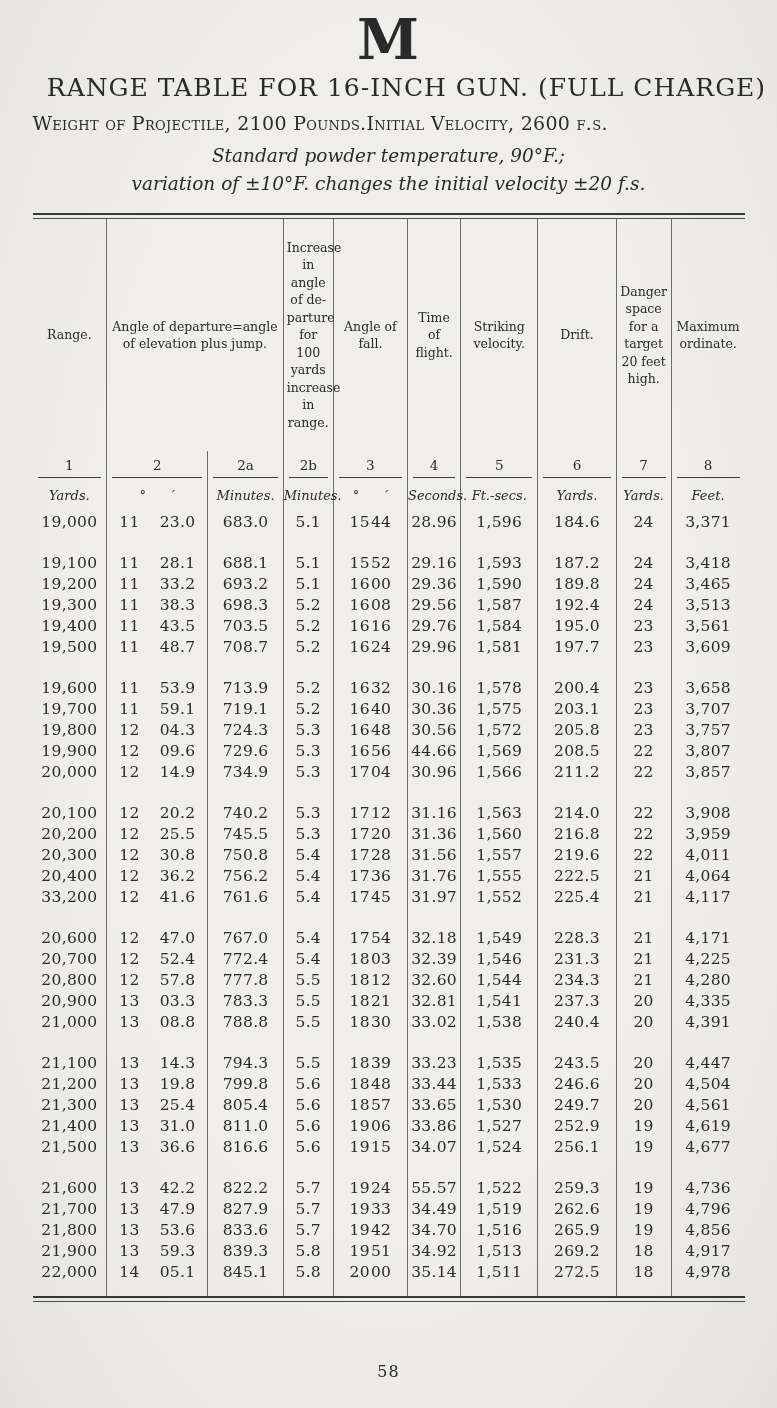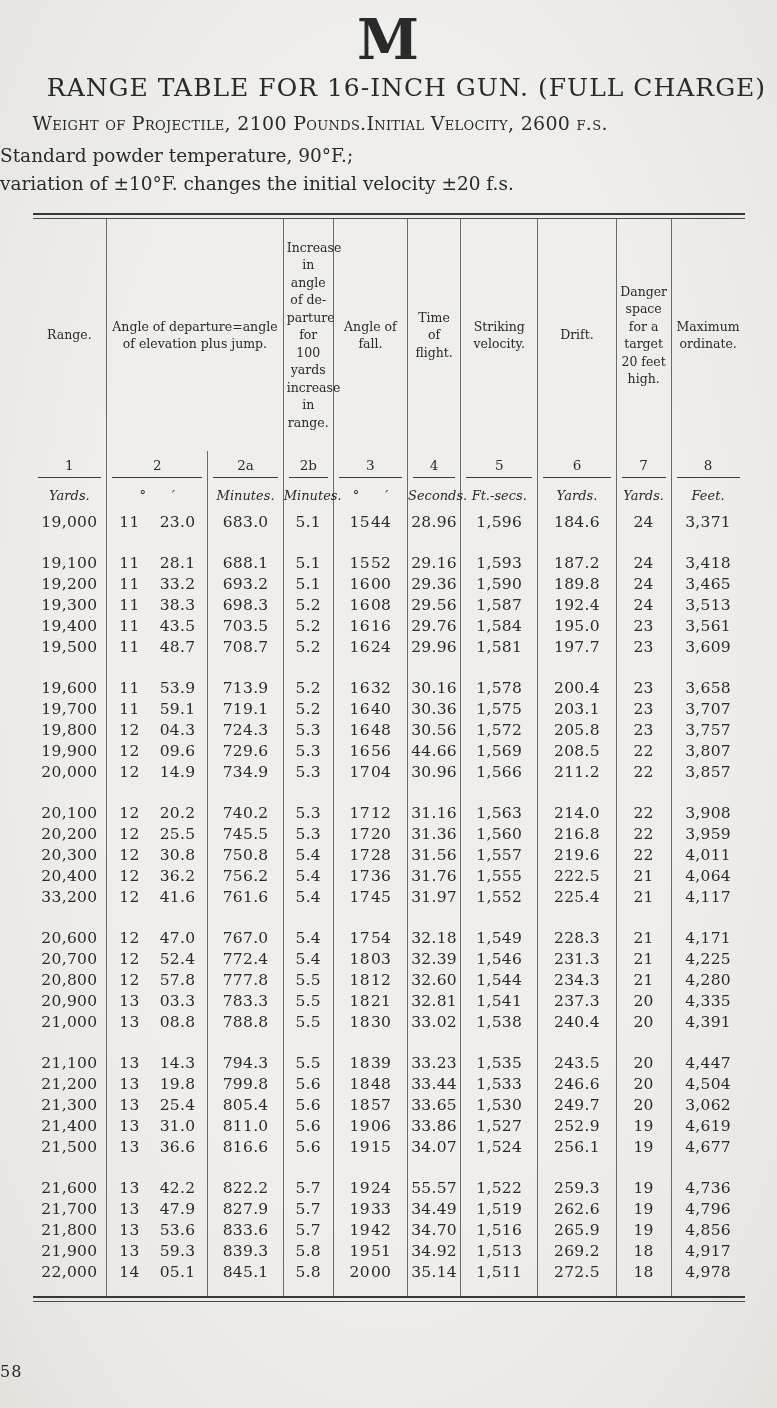--- a/index.html
+++ b/index.html
@@ -9,42 +9,42 @@
     background:radial-gradient(ellipse at 50% 45%, #efeeeb 55%, #e8e6e2 90%, #e3e1dc 100%);
     font-family:"DejaVu Serif","Liberation Serif",serif;
     color:#2a2a2a;
   }
   .masthead{ text-align:center;padding-top:10px;font-size:56px;font-weight:bold;line-height:1.05; letter-spacing:1px;}
   .title{ text-align:center;font-size:25px;margin-top:4px;letter-spacing:1px;white-space:nowrap;margin-left:36px;}
   .subtitle-row{
     width:712px;margin:10px auto 0;display:flex;
     font-size:19px;font-variant:small-caps;letter-spacing:0.3px;
   }
-  .note{ font-size:18.5px;line-height:1.55;margin-top:8px;}
+  .note{ text-align:center;font-size:18.5px;line-height:1.55;margin-top:8px;font-style:italic;}
 
   .tablewrap{width:712px;margin:14px auto 0;}
   .dbl-rule{height:3px;border-top:2px solid #383838;border-bottom:1px solid #4a4a4a;}
 
   table.rt{width:712px;table-layout:fixed;border-collapse:collapse;}
   .rt td,.rt th{padding:0;margin:0;text-align:center;vertical-align:middle;font-weight:normal;}
   .br{border-right:1px solid #6b6b6b;}
 
   .hrow th{height:232px;font-size:12.5px;line-height:1.4;padding:0 3px;vertical-align:middle;hyphens:manual;}
   .num td{height:27px;font-size:13.5px;position:relative;}
   .num td::after{content:"";position:absolute;left:5px;right:5px;bottom:0;border-bottom:1px solid #3c3c3c;}
   .units td{height:34px;font-style:italic;font-size:13px;}
 
   tbody.data td{height:21px;line-height:21px;font-size:15.5px;letter-spacing:0.3px;}
   .pair{display:flex;justify-content:center;gap:20px;}
   .pair.tight{gap:1px;}
   .units .pair{gap:26px;}
   tr.sp td{height:20px;}
   tr.endsp td{height:13px;}
 
-  .pagenum{position:absolute;top:1362px;left:0;width:100%;text-align:left;font-size:16px;letter-spacing:1px;}
+  .pagenum{position:absolute;top:1362px;left:0;width:100%;text-align:center;font-size:16px;letter-spacing:1px;}
 </style>
 </head>
 <body>
 
 <div class="page">
 
   <div class="masthead">M</div>
 
   <div class="title">RANGE TABLE FOR 16-INCH GUN. (FULL CHARGE)</div>
 
@@ -703,21 +703,21 @@
             <td class="br" colspan="2">
               <div class="pair tight">
                 <span>18</span>
                 <span>57</span>
               </div>
             </td>
             <td class="br">33.65</td>
             <td class="br">1,530</td>
             <td class="br">249.7</td>
             <td class="br">20</td>
-            <td>3,062</td>
+            <td>4,561</td>
           </tr>
           <tr>
             <td class="br">21,400</td>
             <td class="br" colspan="2">
               <div class="pair">
                 <span>13</span>
                 <span>31.0</span>
               </div>
             </td>
             <td class="br">811.0</td>

